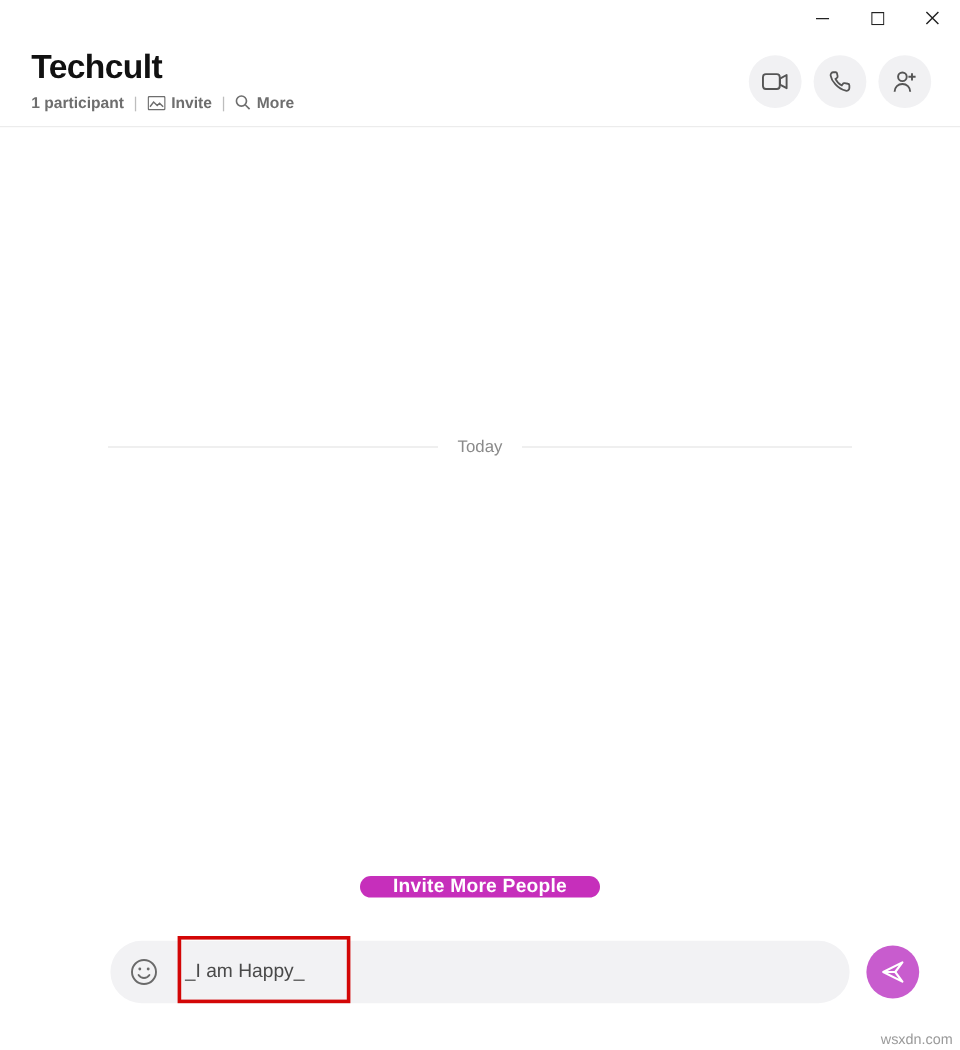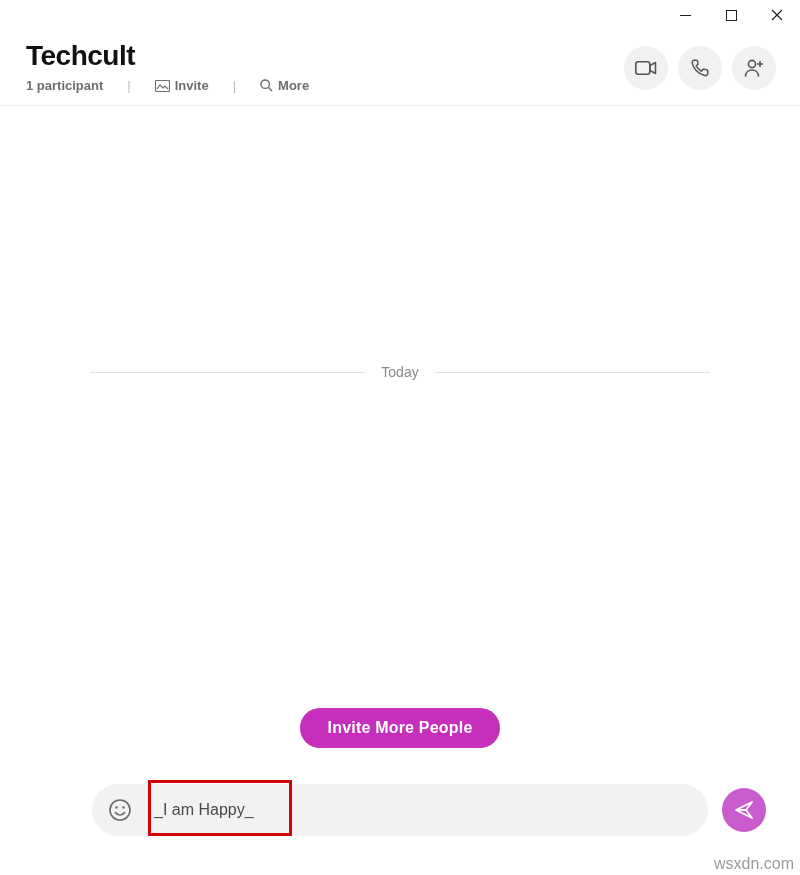--- a/index.html
+++ b/index.html
@@ -5,45 +5,45 @@
     * { box-sizing: border-box; margin: 0; padding: 0; }
     body { font-family: "Segoe UI", Arial, sans-serif; width: 800px; height: 875px; background: #fff; overflow: hidden; }
 
     .titlebar { height: 28px; display: flex; justify-content: flex-end; align-items: flex-start; padding-top: 2px; }
     .win-btn { width: 46px; height: 26px; display: flex; align-items: center; justify-content: center; color: #222; }
     .win-btn svg { display: block; }
 
     .header { padding: 12px 24px 12px 26px; display: flex; align-items: flex-start; justify-content: space-between; border-bottom: 1px solid #ececec; }
     .title-block { display: flex; flex-direction: column; gap: 4px; }
     .chat-title { font-size: 28px; font-weight: 700; color: #111; letter-spacing: -0.5px; }
-    .subrow { display: flex; align-items: center; gap: 24px; font-size: 13px; color: #6e6e6e; font-weight: 600; margin-top: 2px; }
+    .subrow { display: flex; align-items: center; gap: 8px; font-size: 13px; color: #6e6e6e; font-weight: 600; margin-top: 2px; }
     .sub-sep { color: #bdbdbd; font-weight: 400; }
     .sub-item { display: inline-flex; align-items: center; gap: 5px; color: #6e6e6e; }
     .sub-item svg { flex-shrink: 0; }
 
     .actions { display: flex; gap: 10px; padding-top: 6px; }
     .action-btn { width: 44px; height: 44px; border-radius: 50%; background: #f1f1f3; display: flex; align-items: center; justify-content: center; color: #555; }
 
     .chat-area { position: relative; height: 660px; }
     .divider-row { position: absolute; top: 258px; left: 90px; right: 90px; display: flex; align-items: center; justify-content: flex-end; }
     .divider-line { flex: 1; height: 1px; background: #e4e4e4; }
     .divider-label { padding: 0 16px; font-size: 14px; color: #8a8a8a; }
 
     .invite-row { position: absolute; bottom: 0; left: 0; right: 0; display: flex; justify-content: center; padding-bottom: 18px; }
-    .invite-btn { background: #c62fbb; color: #fff; border: none; padding: 11px 28px; border-radius: 26px; font-size: 16px; font-weight: 700; letter-spacing: 0.2px; }
+    .invite-btn { background: #c62fbb; color: #fff; border: none; padding: 0 28px; border-radius: 26px; font-size: 16px; font-weight: 700; letter-spacing: 0.2px; }
 
     .composer { display: flex; align-items: center; gap: 14px; padding: 18px 34px 22px 92px; }
     .input-pill { flex: 1; display: flex; align-items: center; background: #f2f2f4; border-radius: 26px; height: 52px; padding: 0 14px 0 8px; position: relative; }
     .emoji-btn { width: 40px; height: 40px; display: flex; align-items: center; justify-content: center; color: #6a6a6a; }
     .msg-input { flex: 1; border: none; background: transparent; outline: none; font-size: 16px; color: #4a4a4a; padding-left: 14px; font-family: inherit; }
     .highlight-box { position: absolute; left: 56px; top: -4px; width: 144px; height: 56px; border: 3px solid #d30606; pointer-events: none; }
 
     .send-btn { width: 44px; height: 44px; border-radius: 50%; background: #c85cce; display: flex; align-items: center; justify-content: center; color: #fff; }
 
-    .watermark { position: absolute; right: 6px; bottom: 2px; font-size: 16px; color: #9a9a9a; font-family: Arial, sans-serif; }
+    .watermark { position: absolute; right: 6px; bottom: 2px; font-size: 12px; color: #9a9a9a; font-family: Arial, sans-serif; }
     .wrap { position: relative; width: 800px; height: 875px; }
   </style>
 </head>
 <body>
 <div class="wrap">
 
   <div class="titlebar">
     <div class="win-btn">
       <svg width="11" height="11" viewBox="0 0 11 11">
           <path d="M0 5.5 H11" stroke="#222" stroke-width="1"></path>

